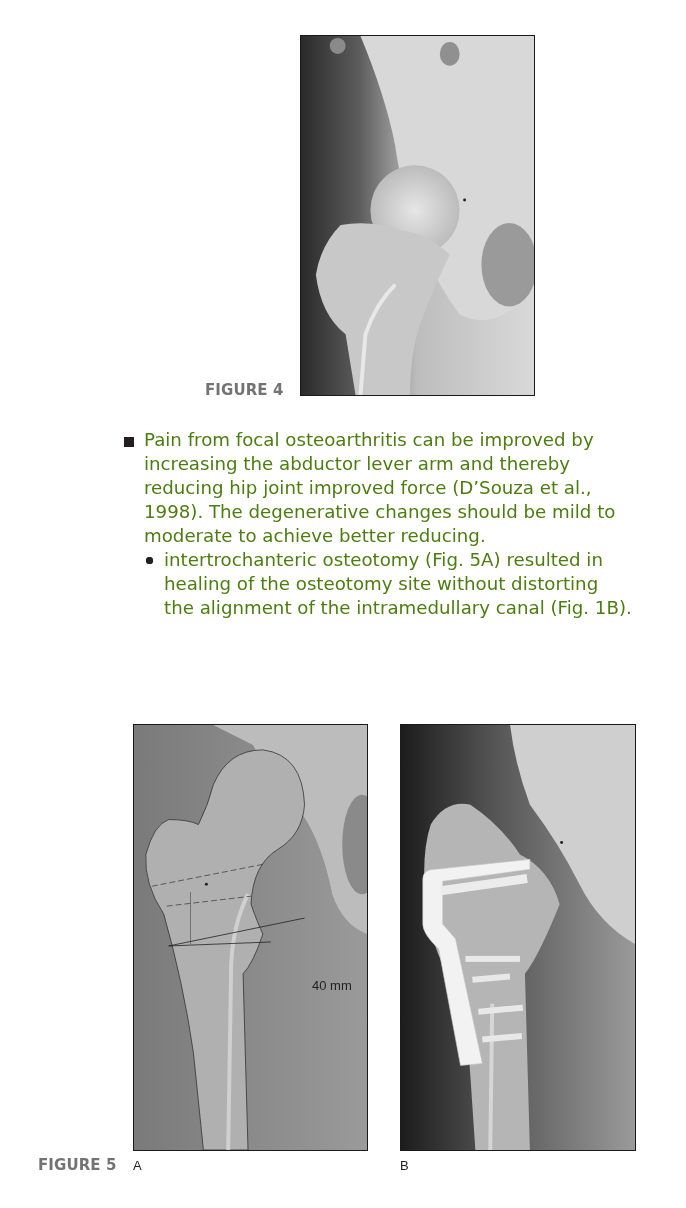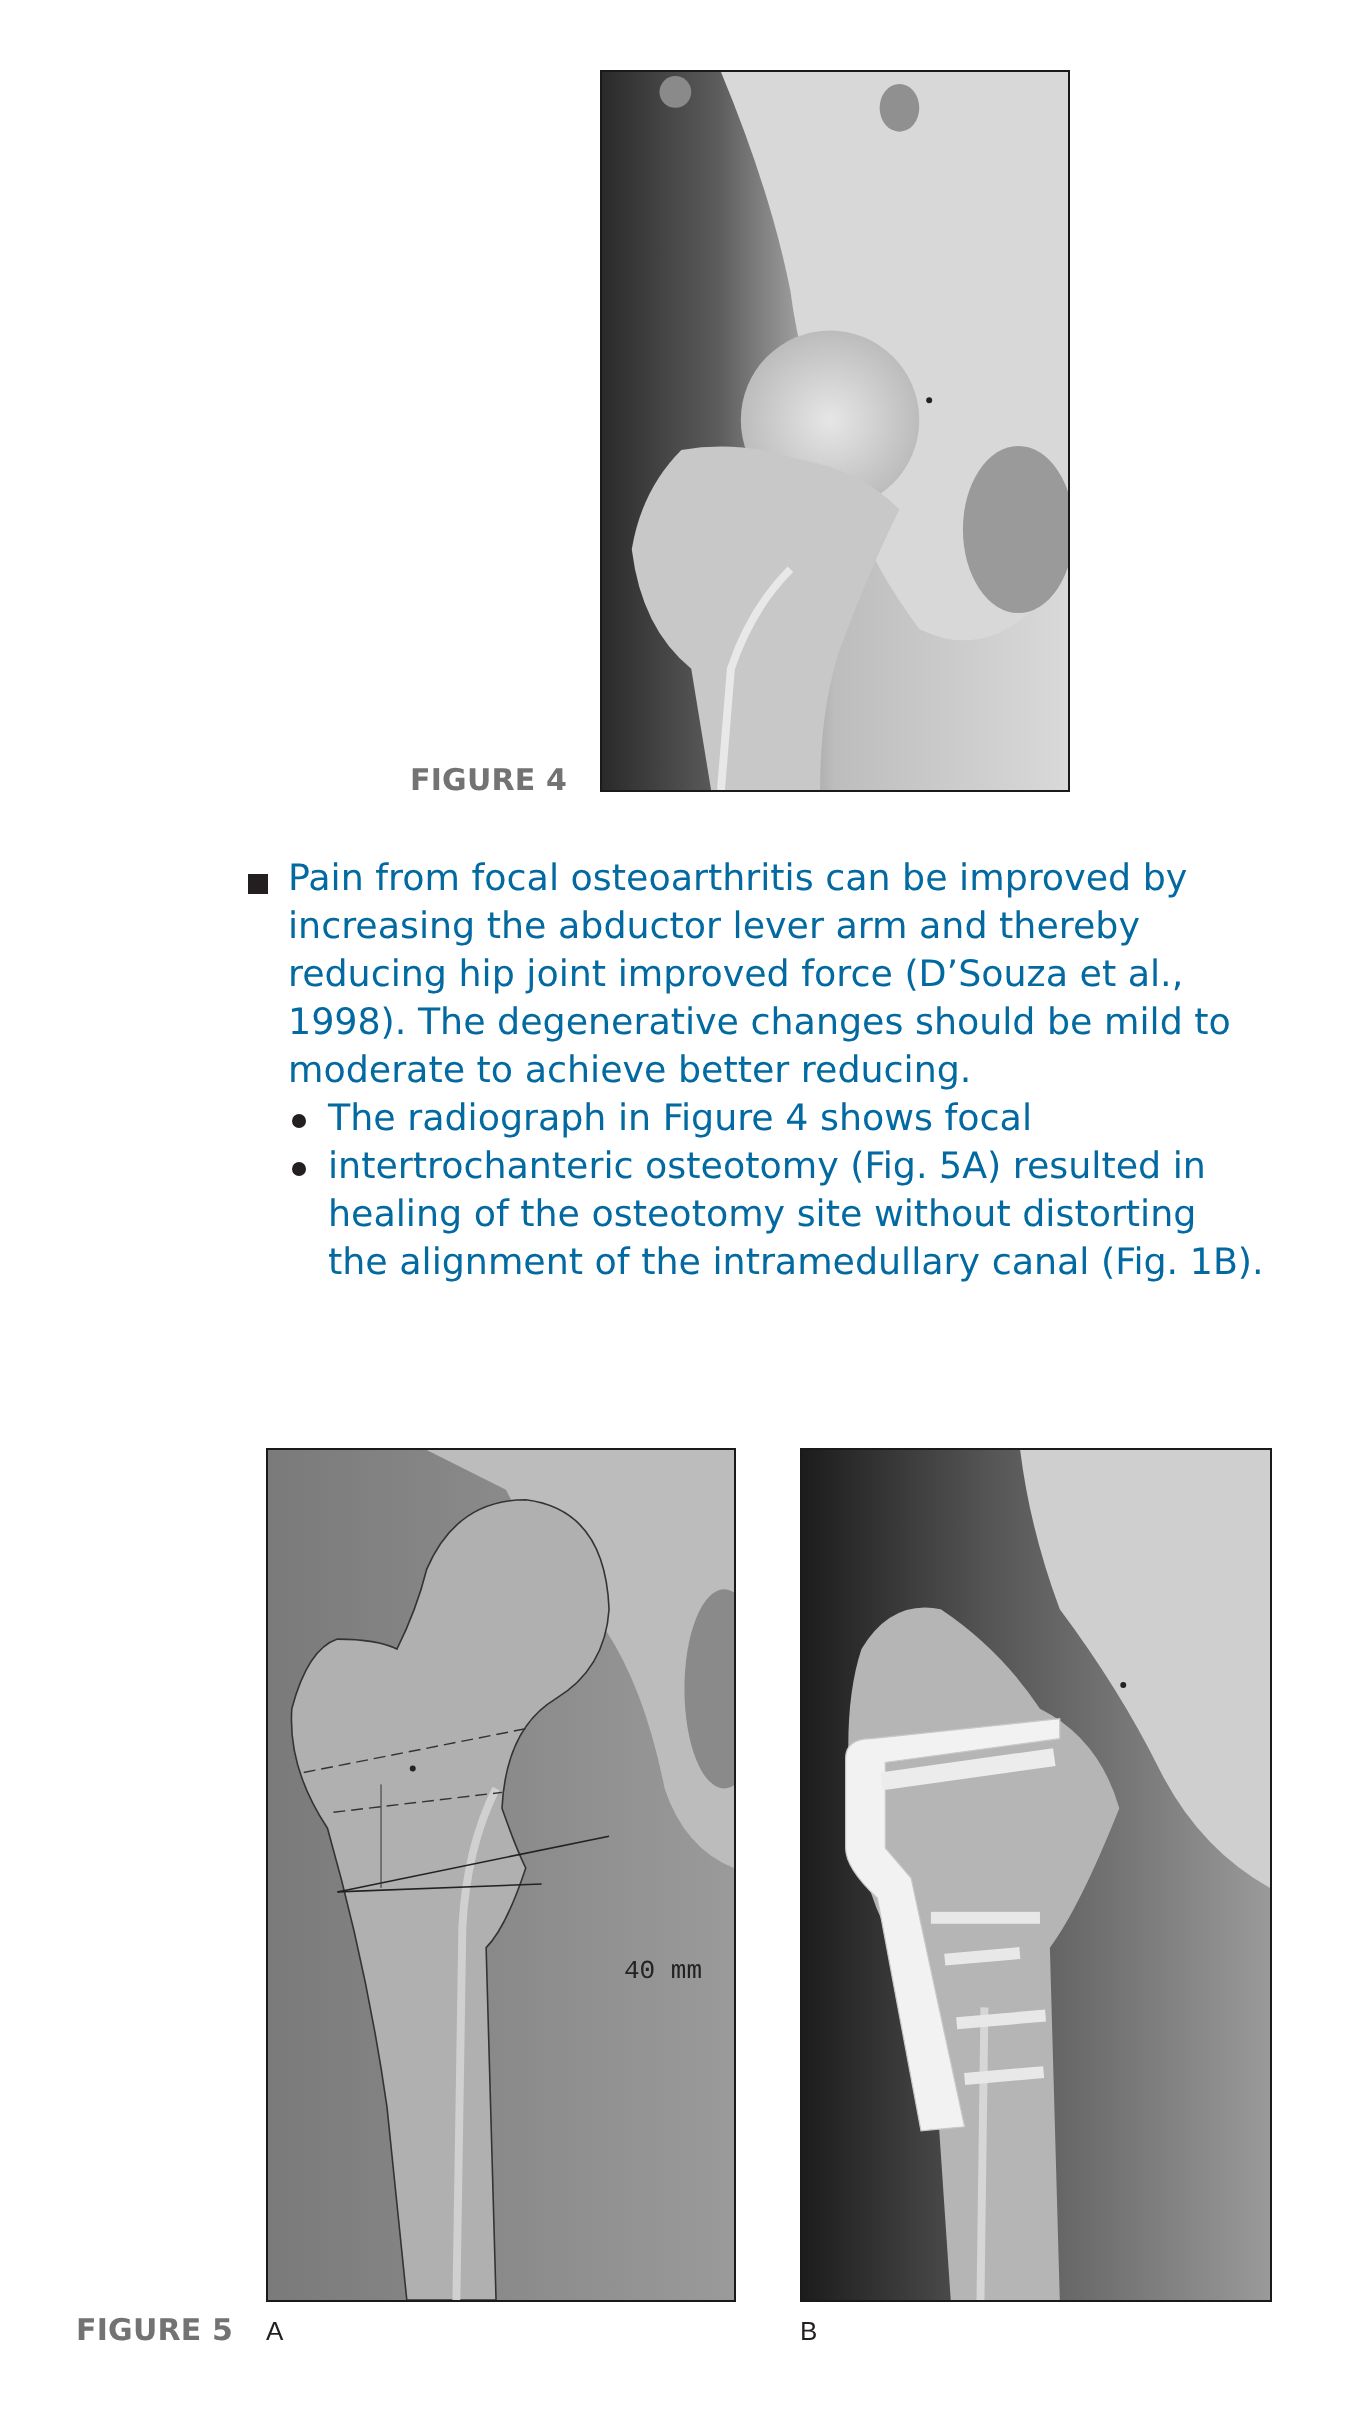--- a/index.html
+++ b/index.html
@@ -1,27 +1,27 @@
 <!DOCTYPE html>
 <html><head>
 <meta charset="utf-8">
 <style>
   html, body { margin: 0; padding: 0; background: #ffffff; }
   body { width: 686px; height: 1208px; position: relative; overflow: hidden; font-family: "DejaVu Sans", sans-serif; color: #231f20; }
   .xray { position: absolute; border: 1px solid #1a1a1a; box-sizing: border-box; overflow: hidden; }
   .xray svg { display: block; width: 100%; height: 100%; }
   .fig-label { position: absolute; font-family: "DejaVu Sans", sans-serif; font-weight: bold; font-size: 15px; letter-spacing: 0.1px; color: #737373; }
   .panel-label { position: absolute; font-family: "Liberation Sans", sans-serif; font-size: 13px; color: #231f20; }
-  .text-block { position: absolute; left: 122px; top: 428px; width: 540px; font-family: "DejaVu Sans", sans-serif; font-size: 18.2px; line-height: 24px; color: #0369a1; }
+  .text-block { position: absolute; left: 122px; top: 428px; width: 540px; font-family: "DejaVu Sans", sans-serif; font-size: 18.2px; line-height: 24px; color: #4d7c0f; }
   .bullet-main { position: relative; padding-left: 22px; }
   .bullet-main .sq { position: absolute; left: 2px; top: 9px; width: 10px; height: 10px; background: #231f20; }
   .sub-list { margin: 0; padding: 0; list-style: none; }
   .sub-item { position: relative; padding-left: 42px; }
   .sub-item .dot { position: absolute; left: 24px; top: 9px; width: 7px; height: 7px; border-radius: 50%; background: #231f20; }
-  .annot { position: absolute; font-family: Liberation Mono, monospace; font-size: 13px; color: #222; }
+  .annot { position: absolute; font-family: Liberation Sans, sans-serif; font-size: 13px; color: #222; }
 </style>
 </head>
 <body>
 
 <div class="xray" style="left:300px; top:35px; width:235px; height:361px;">
   <svg viewBox="0 0 235 361" preserveAspectRatio="none">
     <defs>
       <linearGradient id="f4bg" x1="0" y1="0" x2="1" y2="0">
         <stop offset="0" stop-color="#2a2a2a"></stop>
         <stop offset="0.25" stop-color="#5c5c5c"></stop>
@@ -55,21 +55,20 @@
     <span class="sq"></span>
     <div>Pain from focal osteoarthritis can be improved by</div>
     <div>increasing the abductor lever arm and thereby</div>
     <div>reducing hip joint improved force (D’Souza et al.,</div>
     <div>1998). The degenerative changes should be mild to</div>
     <div>moderate to achieve better reducing.</div>
   </div>
   <ul class="sub-list">
     <li class="sub-item">
       <span class="dot"></span>
-      <div>The radiograph in Figure 4 shows focal</div>
     </li>
     <li class="sub-item">
       <span class="dot"></span>
       <div>intertrochanteric osteotomy (Fig. 5A) resulted in</div>
       <div>healing of the osteotomy site without distorting</div>
       <div>the alignment of the intramedullary canal (Fig. 1B).</div>
     </li>
   </ul>
 </div>
 

